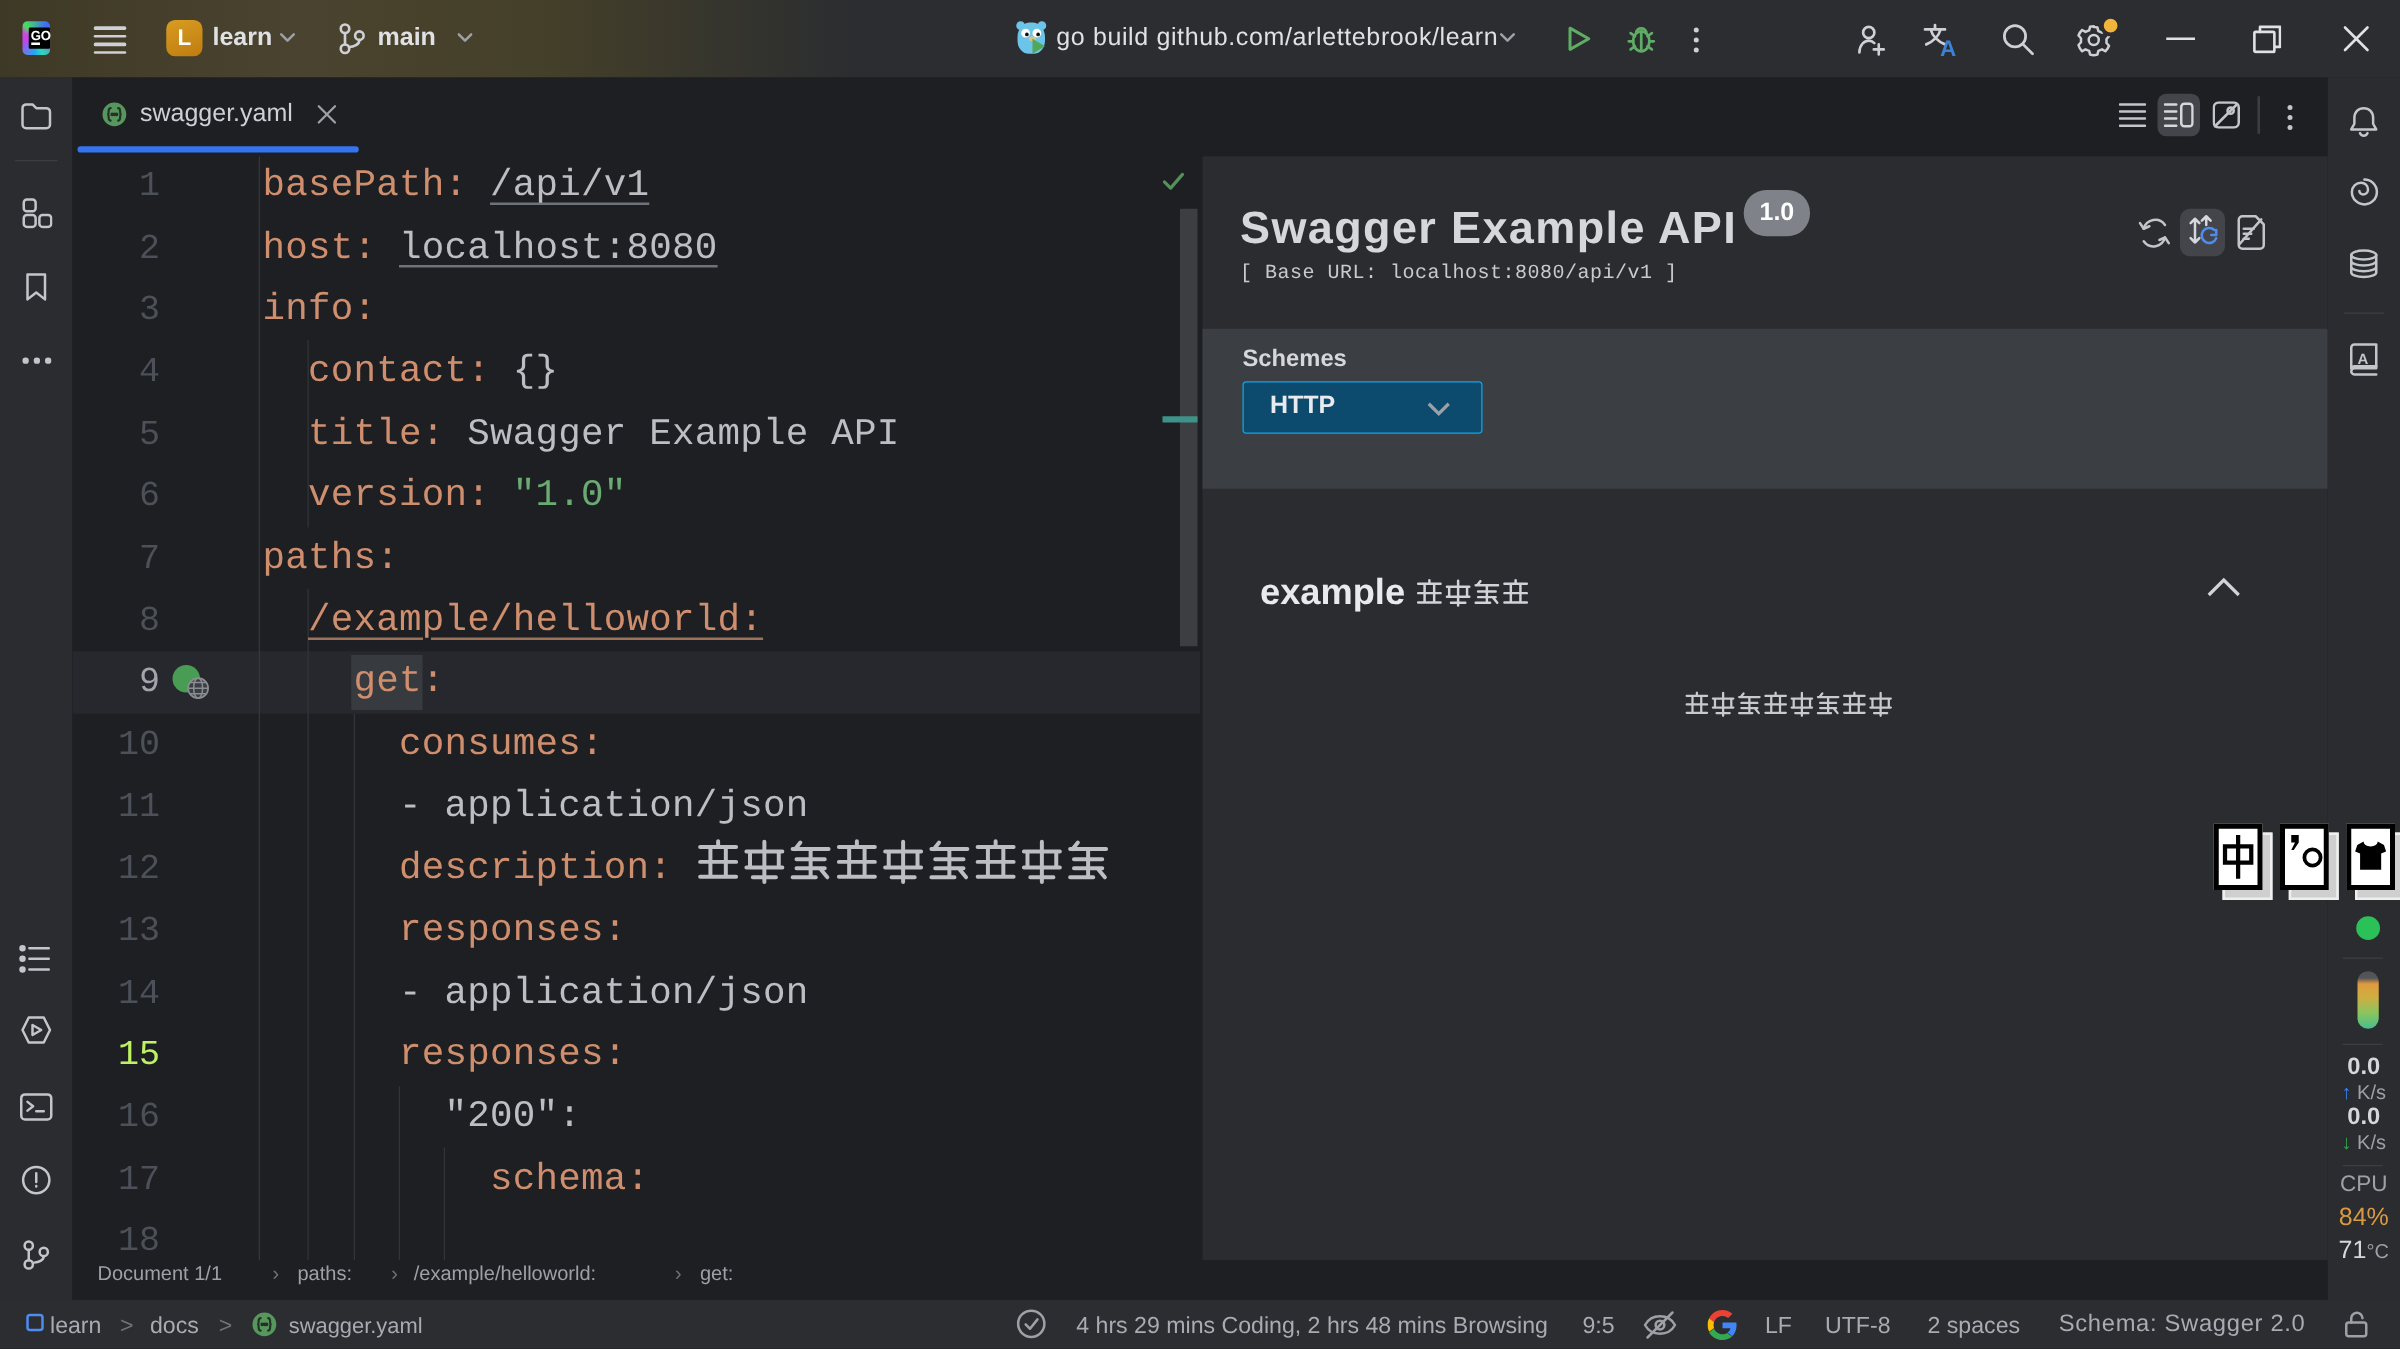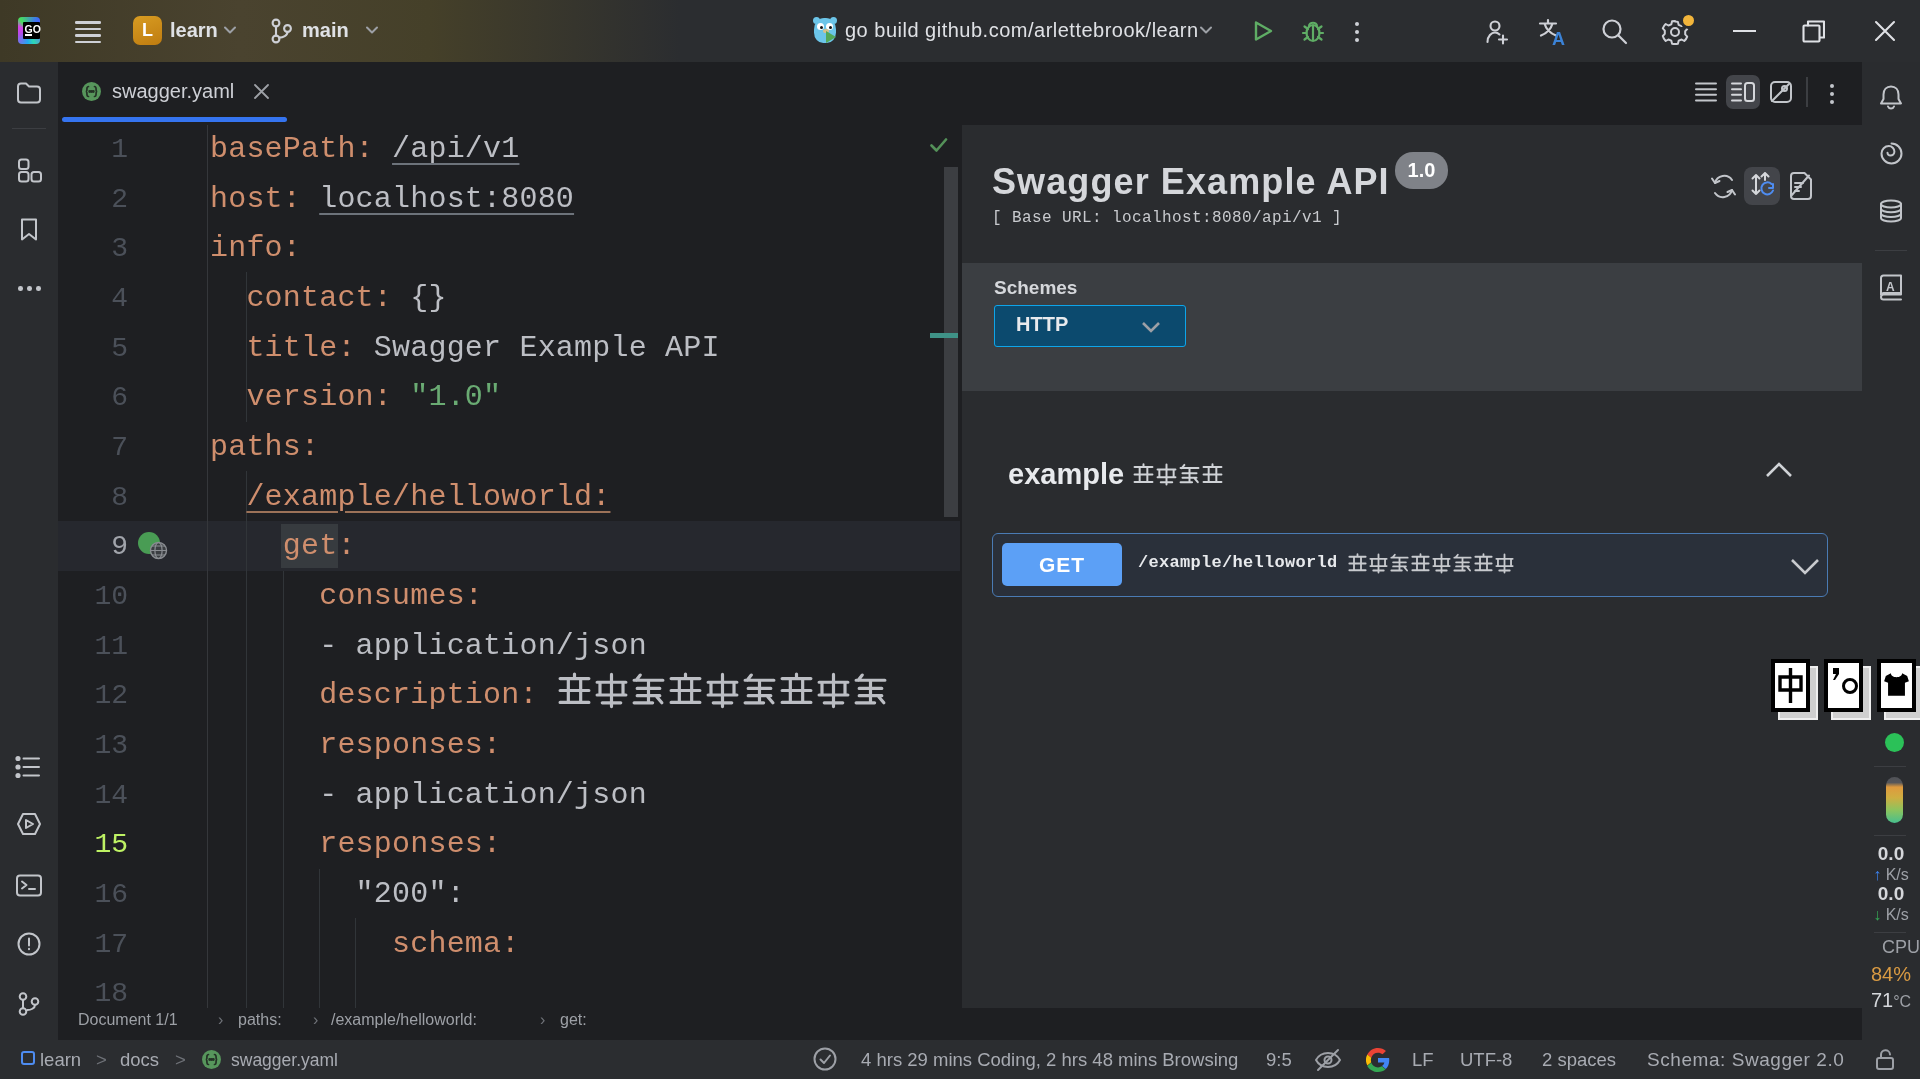--- a/index.html
+++ b/index.html
@@ -169,21 +169,21 @@
     <div class="abs" style="left:23px;top:671px;width:19px;height:19px;border-radius:50%;background:#2BC158"></div>
     <div class="sdiv" style="left:12px;top:704px;width:32px"></div>
     <div class="abs" style="left:24px;top:715px;width:17px;height:46px;border-radius:9px;
 background:linear-gradient(180deg,#505257 0%,#55565a 12%,#df9a3e 22%,#cfae41 45%,#8cc45e 72%,#47bf8e 100%)"></div>
     <div class="sdiv" style="left:12px;top:773px;width:32px"></div>
     <div class="abs" style="left:0px;top:781px;width:58px;text-align:center;color:#D5D7DB;font-size:19px;font-weight:bold">0.0</div>
     <div class="abs" style="left:0px;top:804px;width:58px;text-align:center;color:#9DA0A6;font-size:16px"><span style="color:#3B82F0;font-weight:bold">↑</span> K/s</div>
     <div class="abs" style="left:0px;top:821px;width:58px;text-align:center;color:#D5D7DB;font-size:19px;font-weight:bold">0.0</div>
     <div class="abs" style="left:0px;top:844px;width:58px;text-align:center;color:#9DA0A6;font-size:16px"><span style="color:#35A854;font-weight:bold">↓</span> K/s</div>
     <div class="sdiv" style="left:12px;top:870px;width:32px"></div>
-    <div class="abs" style="left:0px;top:875px;width:58px;text-align:right;color:#9DA0A6;font-size:18px;font-weight:normal">CPU</div>
+    <div class="abs" style="left:0px;top:875px;width:58px;text-align:center;color:#9DA0A6;font-size:18px;font-weight:normal">CPU</div>
     <div class="abs" style="left:0px;top:901px;width:58px;text-align:center;color:#D89A43;font-size:20px;font-weight:normal">84%</div>
     <div class="abs" style="left:0px;top:927px;width:58px;text-align:center;color:#D5D7DB;font-size:20px;font-weight:normal">71<span style="color:#9DA0A6;font-size:16px">°C</span></div>
   </div>
 <div class="abs" style="left:58px;top:62px;width:1804px;height:63px;background:#1E1F22"></div>
 <div class="abs" style="left:82px;top:82px;width:19px;height:19px;border-radius:50%;background:#57965C">
 <svg style="position:absolute;left:1px;top:1px" width="17" height="17" viewBox="0 0 17 17" fill="none" stroke="#243226" stroke-width="1.7" stroke-linecap="round">
 <path d="M5.5 3.5c-1.6 0-1.6 1.7-1.6 2.7S4 8.5 2.7 8.5c1.3 0 1.2 1.3 1.2 2.3s0 2.7 1.6 2.7M11.5 3.5c1.6 0 1.6 1.7 1.6 2.7s-.1 2.3 1.2 2.3c-1.3 0-1.2 1.3-1.2 2.3s0 2.7-1.6 2.7"></path>
 <circle cx="6.7" cy="8.5" r=".6" fill="#243226"></circle>
       <circle cx="8.5" cy="8.5" r=".6" fill="#243226"></circle>
       <circle cx="10.3" cy="8.5" r=".6" fill="#243226"></circle>
@@ -314,27 +314,20 @@
         </svg><svg style="display:inline-block;vertical-align:-2px" width="23" height="23" viewBox="0 0 18 18" fill="none" stroke="currentColor" stroke-width="1.55" stroke-linecap="round">
           <path d="M9 1.2v15.6M2 5h14M2 11.2h14M3.4 5v6.2M14.6 5v6.2M4.5 15h9"></path>
         </svg><svg style="display:inline-block;vertical-align:-2px" width="23" height="23" viewBox="0 0 18 18" fill="none" stroke="currentColor" stroke-width="1.55" stroke-linecap="round">
           <path d="M2 4h14M2 15h9M5 1.5 3 4M9 4v11M3.5 8h11M3.5 11.5h11M13 12l2.5 3"></path>
         </svg><svg style="display:inline-block;vertical-align:-2px" width="23" height="23" viewBox="0 0 18 18" fill="none" stroke="currentColor" stroke-width="1.55" stroke-linecap="round">
           <path d="M2 3.2h14M2 9h14M2 14.8h14M6 3.2v11.6M12 3.2v11.6M9 1v2.2"></path>
         </svg></span></div>
     <svg class="abs" style="left:803px;top:337px" width="28" height="16" viewBox="0 0 28 16" fill="none" stroke="#D0D3D7" stroke-width="2.6">
       <path d="M2 14 14 2l12 12"></path>
     </svg>
-    <div class="abs" style="left:30px;top:408px;width:836px;height:64px;background:#2A303A;border:1.5px solid #4a7bb4;border-radius:6px;box-sizing:border-box">
-<div class="abs" style="left:9px;top:9px;width:120px;height:43px;background:#5CA0F6;border-radius:5px;color:#fff;font-size:21px;font-weight:bold;text-align:center;line-height:43px;letter-spacing:1px">GET</div>
-<div class="abs mono" style="left:145px;top:19px;color:#E8EAED;font-size:17px;font-weight:bold;letter-spacing:.3px">/example/helloworld</div>
-<svg class="abs" style="left:797px;top:24px" width="30" height="17" viewBox="0 0 30 17" fill="none" stroke="#C8CACE" stroke-width="2.6">
-        <path d="M2 2l13 13L28 2"></path>
-      </svg>
-</div>
     <div class="abs" style="left:385px;top:428px;color:#C8CACE"><span style="letter-spacing:0"><svg style="display:inline-block;vertical-align:-2px" width="21" height="21" viewBox="0 0 18 18" fill="none" stroke="currentColor" stroke-width="1.55" stroke-linecap="round">
           <path d="M2 3.2h14M2 9h14M2 14.8h14M6 3.2v11.6M12 3.2v11.6M9 1v2.2"></path>
         </svg><svg style="display:inline-block;vertical-align:-2px" width="21" height="21" viewBox="0 0 18 18" fill="none" stroke="currentColor" stroke-width="1.55" stroke-linecap="round">
           <path d="M9 1.2v15.6M2 5h14M2 11.2h14M3.4 5v6.2M14.6 5v6.2M4.5 15h9"></path>
         </svg><svg style="display:inline-block;vertical-align:-2px" width="21" height="21" viewBox="0 0 18 18" fill="none" stroke="currentColor" stroke-width="1.55" stroke-linecap="round">
           <path d="M2 4h14M2 15h9M5 1.5 3 4M9 4v11M3.5 8h11M3.5 11.5h11M13 12l2.5 3"></path>
         </svg><svg style="display:inline-block;vertical-align:-2px" width="21" height="21" viewBox="0 0 18 18" fill="none" stroke="currentColor" stroke-width="1.55" stroke-linecap="round">
           <path d="M2 3.2h14M2 9h14M2 14.8h14M6 3.2v11.6M12 3.2v11.6M9 1v2.2"></path>
         </svg><svg style="display:inline-block;vertical-align:-2px" width="21" height="21" viewBox="0 0 18 18" fill="none" stroke="currentColor" stroke-width="1.55" stroke-linecap="round">
           <path d="M9 1.2v15.6M2 5h14M2 11.2h14M3.4 5v6.2M14.6 5v6.2M4.5 15h9"></path>

